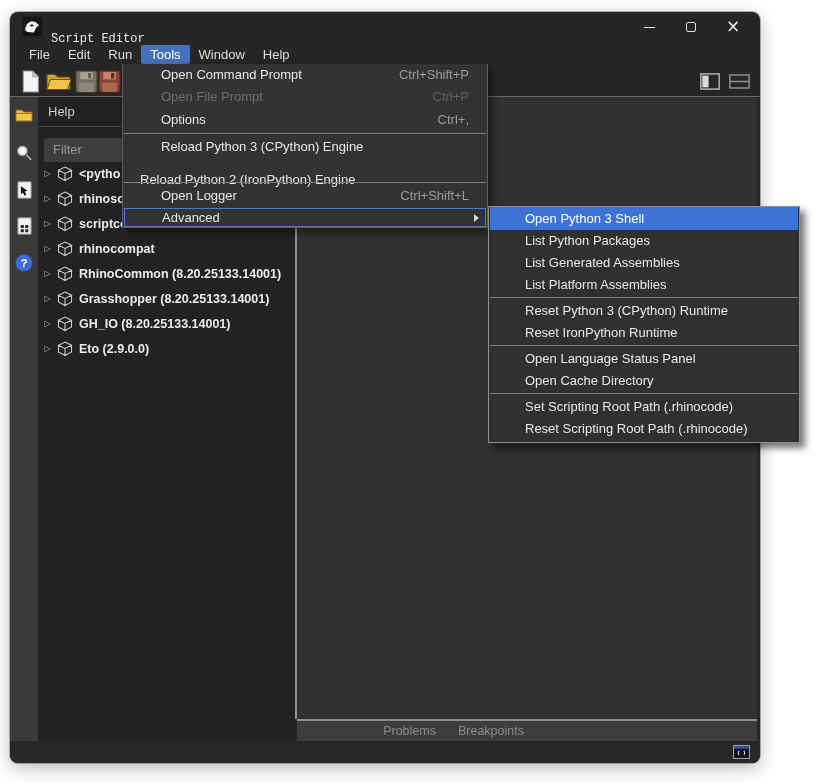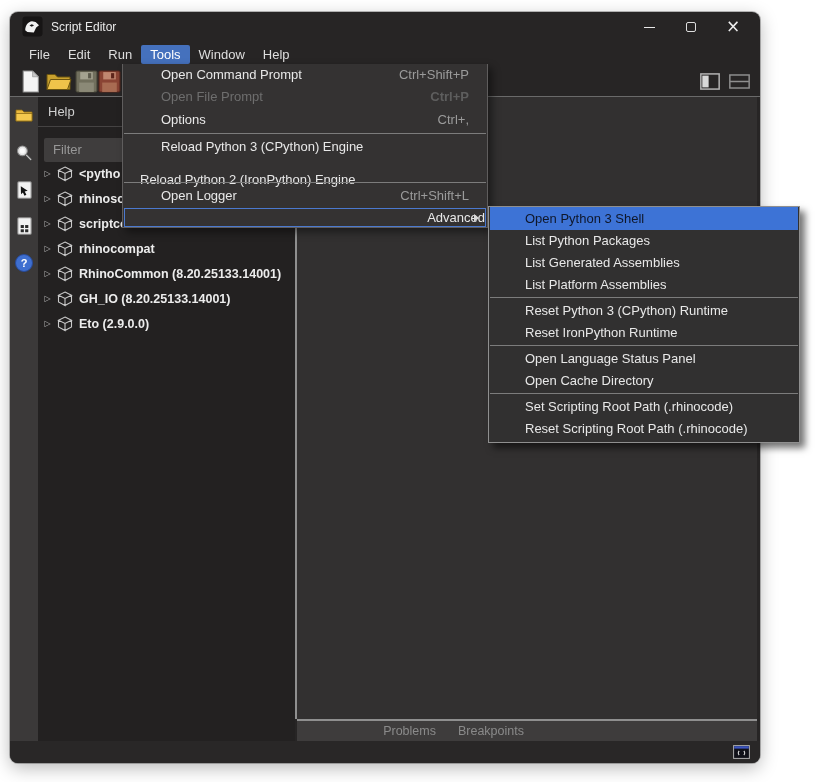--- a/index.html
+++ b/index.html
@@ -14,21 +14,21 @@
   
   .window {
     position:absolute; left:10px; top:12px; width:750px; height:751px;
     background:#272525; border-radius:8px; overflow:hidden;
     box-shadow:0 5px 18px rgba(0,0,0,.28), 0 0 0 1px rgba(0,0,0,.25);
   }
 
   
   .titlebar { position:absolute; left:0; top:0; right:0; height:30px; }
   .logo { position:absolute; left:12px; top:4px; width:21px; height:21px; }
-  .title { position:absolute; left:41px; top:0; line-height:30px; font-size:12px; color:#eaeaea; white-space:nowrap; }
+  .title { position:absolute; left:41px; top:12px; line-height:30px; font-size:12px; color:#eaeaea; white-space:nowrap;font-family:Liberation Mono, monospace; }
   .win-controls { position:absolute; right:6px; top:0; height:30px; display:flex; }
   .win-btn { width:42px; height:30px; display:flex; align-items:center; justify-content:center; }
   .min-glyph { width:11px; height:1px; background:#e8e8e8; }
   .max-glyph { width:10px; height:10px; border:1px solid #dedede; border-radius:2px; }
   .close-glyph::before { content:"×"; color:#efefef; font-size:17px; line-height:1; font-family:"DejaVu Sans",sans-serif; }
 
   
   .menubar { position:absolute; left:10px; top:30px; height:22px; display:flex; align-items:flex-end; font-size:13px; color:#dedede; }
   .mi { padding:2px 9px; border-radius:2px; white-space:nowrap; }
   .mi.active { background:#4571bd; color:#ffffff; }
@@ -78,35 +78,35 @@
   .status-icon { position:absolute; right:10px; top:4px; display:flex; }
 
   
   .dropdown { position:absolute; left:122px; top:64px; width:366px; height:164px; background:#343232;
     border:1px solid #5f5d5d; border-top:none; z-index:40; box-shadow:4px 4px 8px rgba(0,0,0,.45);
     font-size:13px; color:#e8e8e8; }
   .dd-row { position:absolute; left:0; right:0; height:22px; line-height:22px; padding:0 18px 0 38px;
     display:flex; justify-content:space-between; white-space:nowrap; }
   .dd-row .shortcut { color:#9b9b9b; }
   .dd-row.disabled { color:#6e6e6e; }
-  .dd-row.disabled .shortcut { color:#5e5e5e;font-weight:bold; }
+  .dd-row.disabled .shortcut { color:#5e5e5e; }
   .dd-r1{top:0;align-items:flex-end;} .dd-r2{top:22px;} .dd-r3{top:45px;} .dd-r4{top:72px;} .dd-r5{top:105px;padding-left:17px;} .dd-r6{top:121px;}
   .dd-sep { position:absolute; left:1px; right:1px; height:1px; background:#7c7c7c; }
   .dd-s1{top:69px;} .dd-s2{top:118px;}
   .dd-advanced { position:absolute; left:1px; right:1px; top:144px; height:19px; line-height:17px;
-    border:1px solid #4b79cf; padding-left:37px; white-space:nowrap;text-align:right; }
+    border:1px solid #4b79cf; padding-left:37px; white-space:nowrap; }
   .sub-arrow { position:absolute; right:6px; top:5px; width:0; height:0;
     border-top:4px solid transparent; border-bottom:4px solid transparent; border-left:5px solid #d8d8d8; }
 
   
   .submenu { position:absolute; left:488px; top:206px; width:312px; height:237px; background:#313030;
     border:1px solid #8f8f8f; z-index:50; box-shadow:5px 5px 7px rgba(0,0,0,.55);
     font-size:13px; color:#e8e8e8; }
   .sm-row { position:absolute; left:1px; right:1px; height:22px; line-height:22px; padding-left:35px; white-space:nowrap; }
-  .sm-row.hl { height:23px; line-height:23px; background:#3d73d6; color:#0f172a; }
+  .sm-row.hl { height:23px; line-height:23px; background:#3d73d6; color:#ffffff; }
   .sm-sep { position:absolute; left:1px; right:1px; height:1px; background:#7c7c7c; }
   .sm-1{top:0;} .sm-2{top:23px;} .sm-3{top:45px;} .sm-4{top:67px;}
   .sm-p1{top:90px;}
   .sm-5{top:93px;} .sm-6{top:115px;}
   .sm-p2{top:138px;}
   .sm-7{top:141px;} .sm-8{top:163px;}
   .sm-p3{top:186px;}
   .sm-9{top:189px;} .sm-10{top:211px;}
 </style>
 </head>
@@ -265,20 +265,29 @@
         <span class="tlabel">rhinocompat</span>
       </div>
       <div class="trow">
         <span class="chev"></span>
         <span class="pkg">
             <svg width="16" height="16" viewBox="0 0 16 16">
               <path d="M8 1 L14.5 4.2 L8 7.4 L1.5 4.2 Z M1.5 4.2 V11 L8 14.5 V7.4 M14.5 4.2 V11 L8 14.5" fill="none" stroke="#c9c9c9" stroke-width="1.1"></path>
             </svg>
           </span>
         <span class="tlabel">RhinoCommon (8.20.25133.14001)</span>
+      </div>
+      <div class="trow">
+        <span class="chev"></span>
+        <span class="pkg">
+            <svg width="16" height="16" viewBox="0 0 16 16">
+              <path d="M8 1 L14.5 4.2 L8 7.4 L1.5 4.2 Z M1.5 4.2 V11 L8 14.5 V7.4 M14.5 4.2 V11 L8 14.5" fill="none" stroke="#c9c9c9" stroke-width="1.1"></path>
+            </svg>
+          </span>
+        <span class="tlabel">Grasshopper (8.20.25133.14001)</span>
       </div>
       <div class="trow">
         <span class="chev"></span>
         <span class="pkg">
             <svg width="16" height="16" viewBox="0 0 16 16">
               <path d="M8 1 L14.5 4.2 L8 7.4 L1.5 4.2 Z M1.5 4.2 V11 L8 14.5 V7.4 M14.5 4.2 V11 L8 14.5" fill="none" stroke="#c9c9c9" stroke-width="1.1"></path>
             </svg>
           </span>
         <span class="tlabel">GH_IO (8.20.25133.14001)</span>
       </div>

